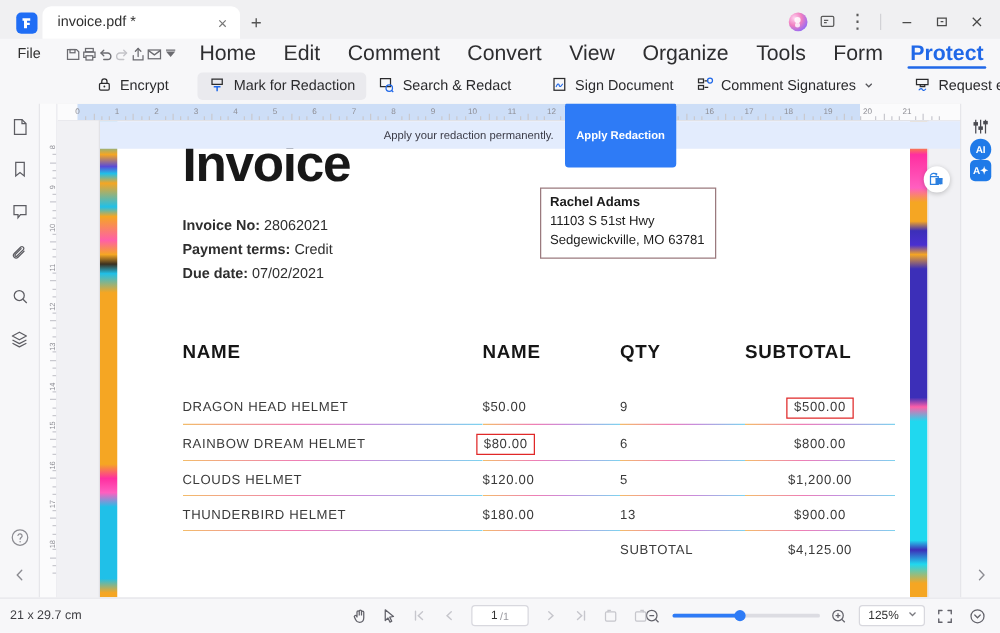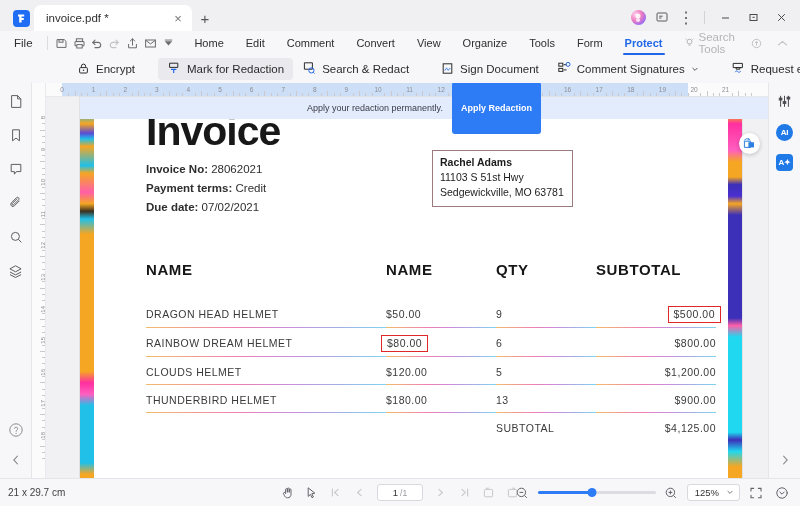--- a/index.html
+++ b/index.html
@@ -54,21 +54,21 @@
   
   .menubar {
     height: 24px; flex: 0 0 24px; background: #f7f7f9; display: flex; align-items: center;
     padding: 0 6px; font-size: 11.5px; color: #303030; gap: 0px;
   }
   .menu-file { padding: 0 9px 0 8px; }
   .msep { width: 1px; height: 14px; background: #dcdce0; margin: 0 5px; }
   .qicon { width: 24px; height: 20px; display: flex; align-items: center; justify-content: center; color: #6b6b70; }
   .qicon.dim { color: #c3c3c8; }
   .ribbon-tabs { display: flex; align-items: center; gap: 0; margin-left: 6px; }
-  .rtab { padding: 0 11px; font-size: 11px; color: #2e2e30; height: 22px; display: flex; align-items: center;
+  .rtab { padding: 0 11px; font-size: 17px; color: #2e2e30; height: 22px; display: flex; align-items: center;
     position: relative; }
   .rtab.active { color: #2068e8; font-weight: bold; }
   .rtab.active::after {
     content: ""; position: absolute; left: 9px; right: 9px; bottom: -1px; height: 2px; background: #2068e8; border-radius: 2px;
   }
   .search-tools { display: flex; align-items: center; gap: 4px; color: #b4b4ba; font-size: 11.5px; margin-left: 10px; }
   .mr-icons { margin-left: auto; display: flex; align-items: center; gap: 2px; }
 
   
   .toolbar {
@@ -130,42 +130,42 @@
     background: linear-gradient(to bottom,
       #f5a623 0%, #f5a623 5%, #ff2fa0 7%, #ff5fc0 14%, #f5a623 17%, #f5a623 21%, #3c2fb8 23%,
       #4a2fd0 26%, #f5a623 28%, #3c2fb8 31%, #3c2fb8 58%, #ff5fa8 60%, #20d8ef 63%, #20d8ef 88%,
       #3c2fb8 90%, #20d8ef 93%, #f5a623 97%);
   }
   .stripe-pad { position: absolute; top: 0; bottom: 0; width: 6px; background: #fff; }
 
   .doc { position: absolute; left: 66px; right: 26px; top: 0; bottom: 0; }
 
   .inv-title { font-size: 41px; font-weight: bold; letter-spacing: -1px; color: #181818; margin-top: 14px; line-height: 1; }
-  .meta { margin-top: 8px; font-size: 11.5px; line-height: 1.65; color: #2e2e2e; }
+  .meta { margin-top: 20px; font-size: 11.5px; line-height: 1.65; color: #2e2e2e; }
   .meta b { font-weight: bold; }
   .addr {
     position: absolute; left: 286px; top: 53px; border: 1.5px solid #9a7a7e; padding: 4px 8px 5px 7px;
     font-size: 10.5px; line-height: 1.45; color: #1c1c1c;
   }
   .addr .nm { font-weight: bold; }
 
   table.items { width: 100%; border-collapse: collapse; margin-top: 44px; }
   table.items th {
     text-align: left; font-size: 15px; font-weight: bold; letter-spacing: 0.6px; color: #161616;
     padding-bottom: 22px;
   }
   table.items td { font-size: 10.5px; color: #3a3a3a; letter-spacing: .5px; padding: 8px 0 7px; position: relative; }
   table.items tbody tr td { border-bottom: 1px solid transparent; }
   .rowline td {
     background-image: linear-gradient(to right, #f3bc6a 0%, #ef7fb5 38%, #c98ddb 60%, #7ed3ef 100%);
     background-repeat: no-repeat; background-position: 0 100%; background-size: 100% 1px;
   }
   .c-price { text-align: left; width: 110px; }
   .c-qty { text-align: left; width: 100px; }
-  .c-sub { text-align: right; width: 120px; }
+  .c-sub { text-align: center; width: 120px; }
   .redact {
     display: inline-block; border: 1.6px solid #e02828; padding: 1px 5px 2px; margin: -2px -5px;
   }
   .totrow td { border: none !important; background: none !important; padding-top: 18px; font-size: 10.5px; color: #3a3a3a; letter-spacing: .5px; }
 
   
   .notice {
     position: absolute; left: 34px; right: 0; top: 14px; height: 22px; background: #e3ecfd;
     display: flex; align-items: center; justify-content: center; gap: 9px; font-size: 9px; color: #3a3a46; z-index: 5;
   }
@@ -176,21 +176,21 @@
   
   .wbadge {
     position: absolute; right: 8px; top: 50px; width: 21px; height: 21px; border-radius: 50%;
     background: #fff; box-shadow: 0 1px 4px rgba(0,0,0,.22); display: flex; align-items: center; justify-content: center;
     z-index: 6;
   }
 
   
   .rrail {
     width: 32px; flex: 0 0 32px; background: #f7f7f9; border-left: 1px solid #e6e6ea;
-    display: flex; flex-direction: column; align-items: center; padding-top: 8px; gap: 13px;
+    display: flex; flex-direction: column; align-items: center; padding-top: 8px; 
   }
   .chip {
     width: 17px; height: 17px; border-radius: 50%; background: #1f7ae8; color: #fff;
     font-size: 8px; font-weight: bold; display: flex; align-items: center; justify-content: center; letter-spacing: -.2px;
   }
   .chip.sq { border-radius: 4px; }
   .rrail-bottom { margin-top: auto; padding-bottom: 8px; color: #8c8c92; }
 
   
   .status {

